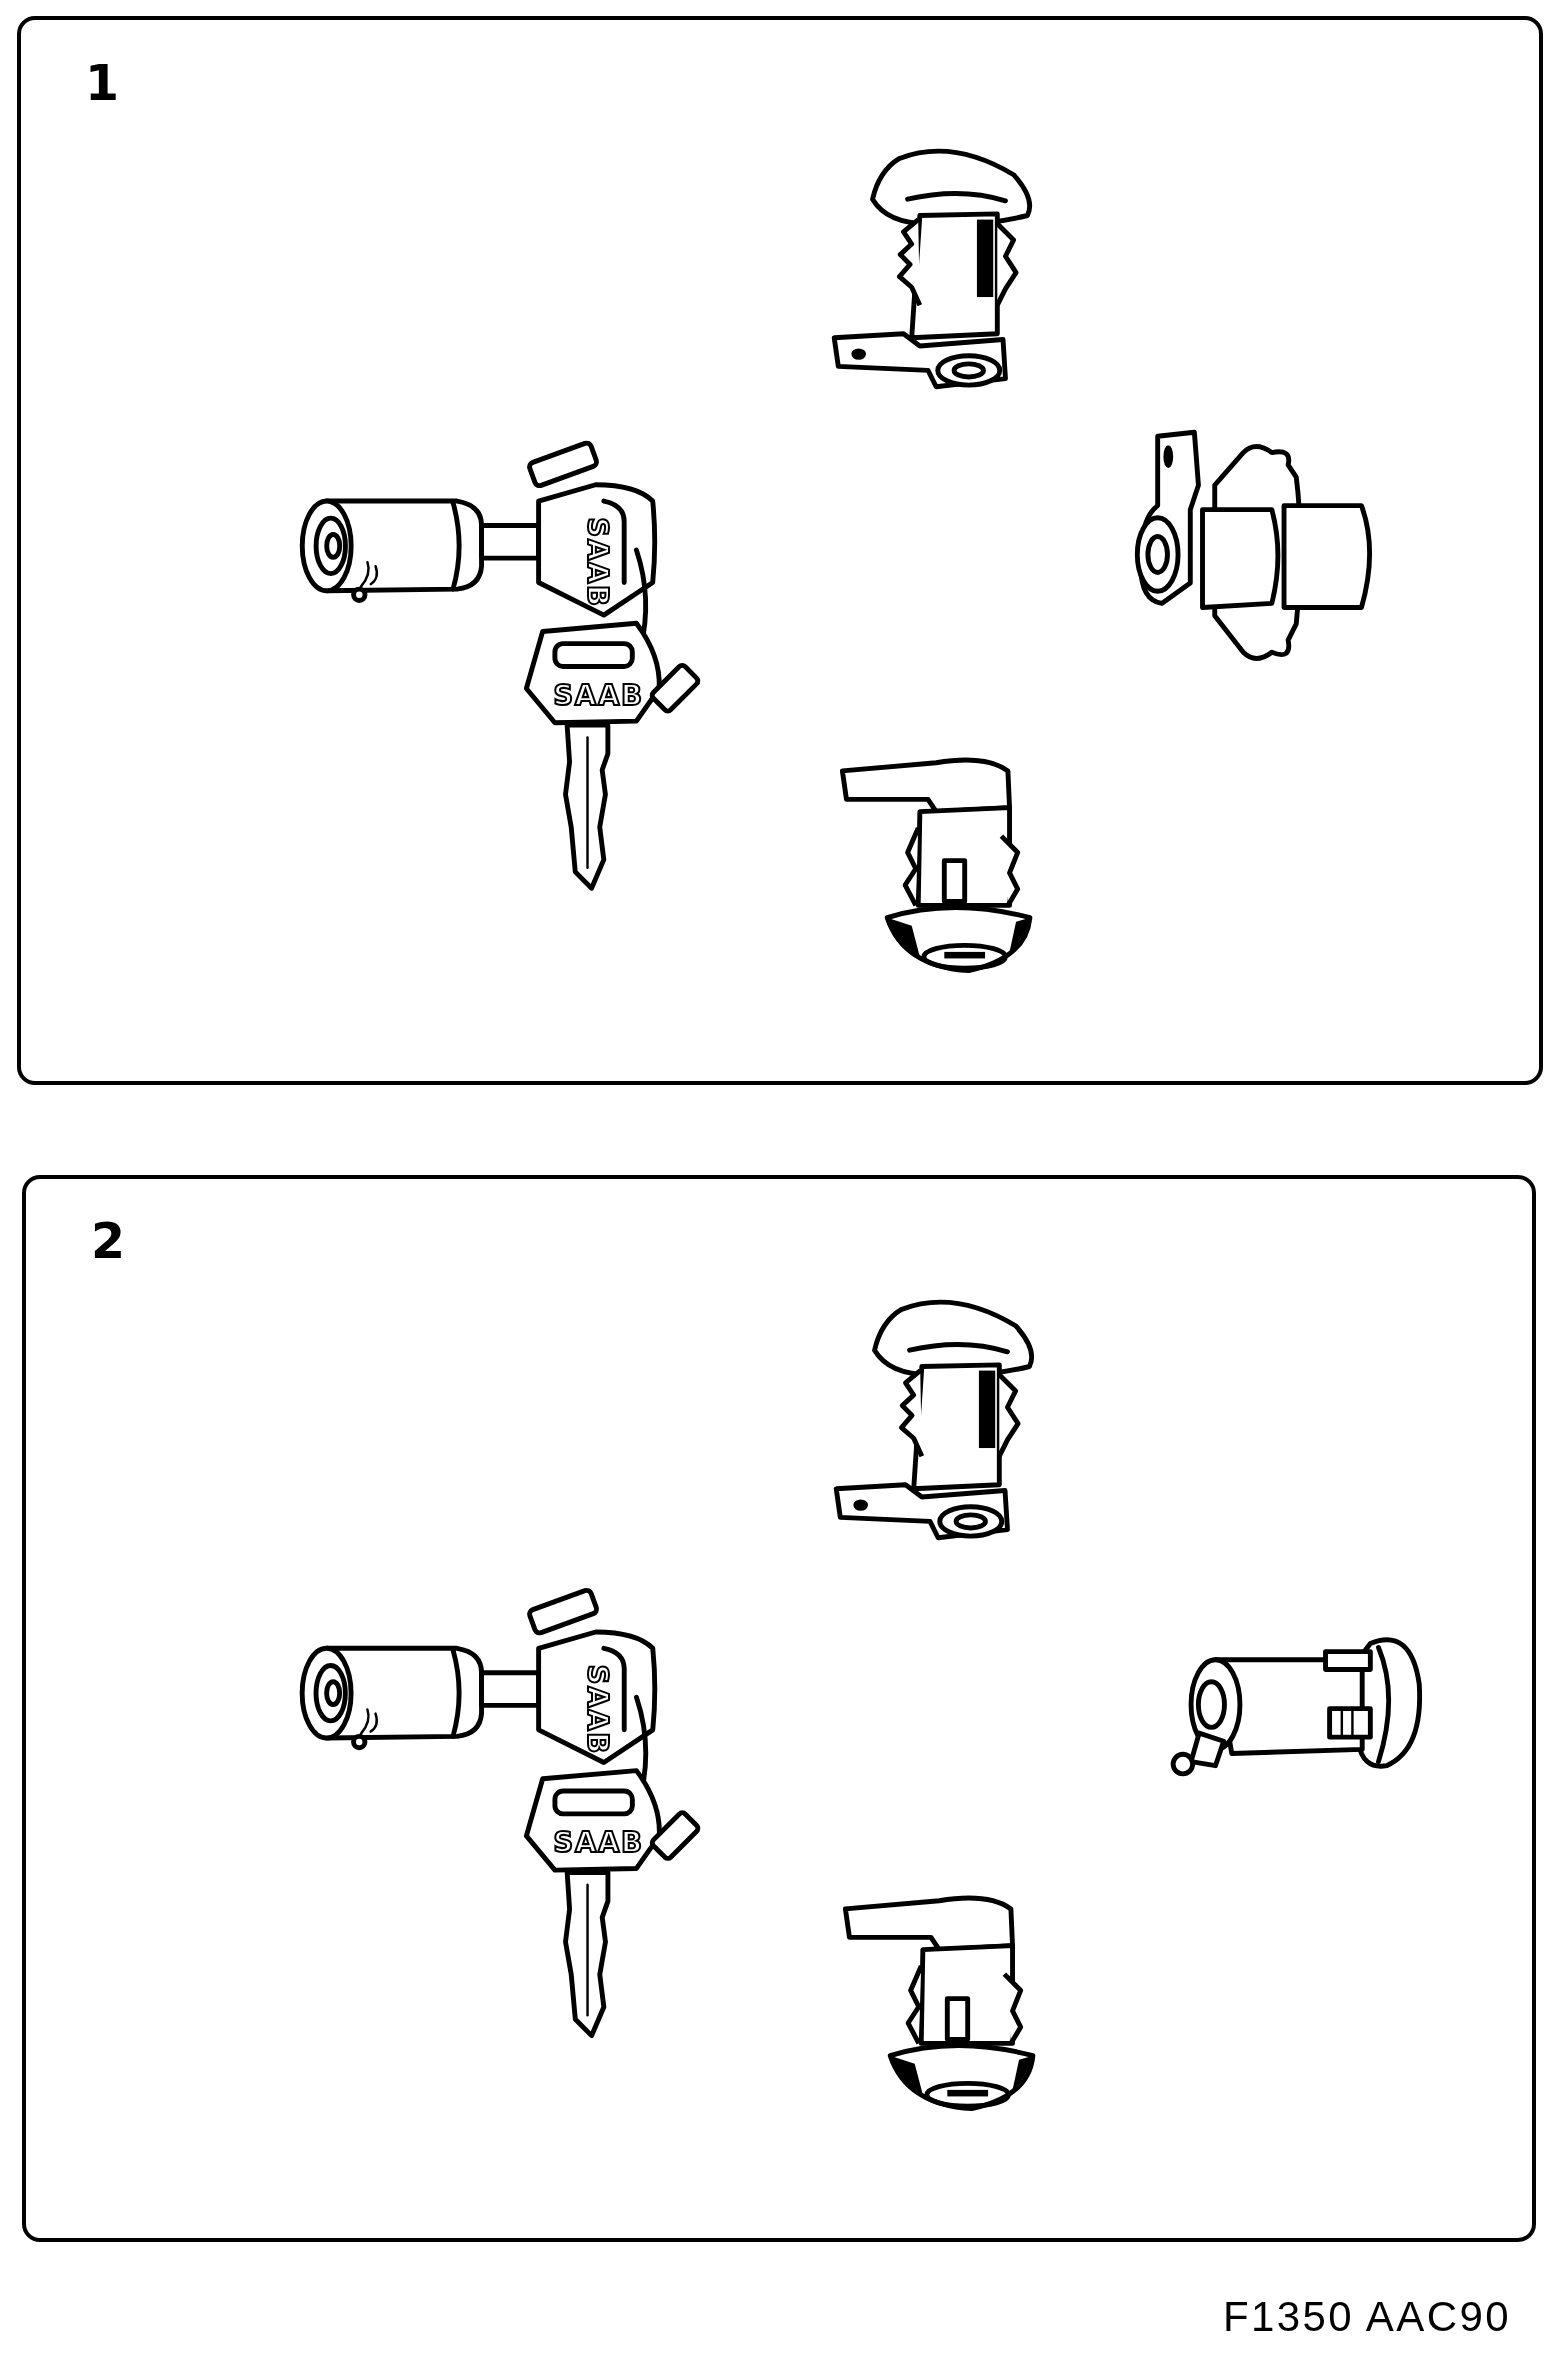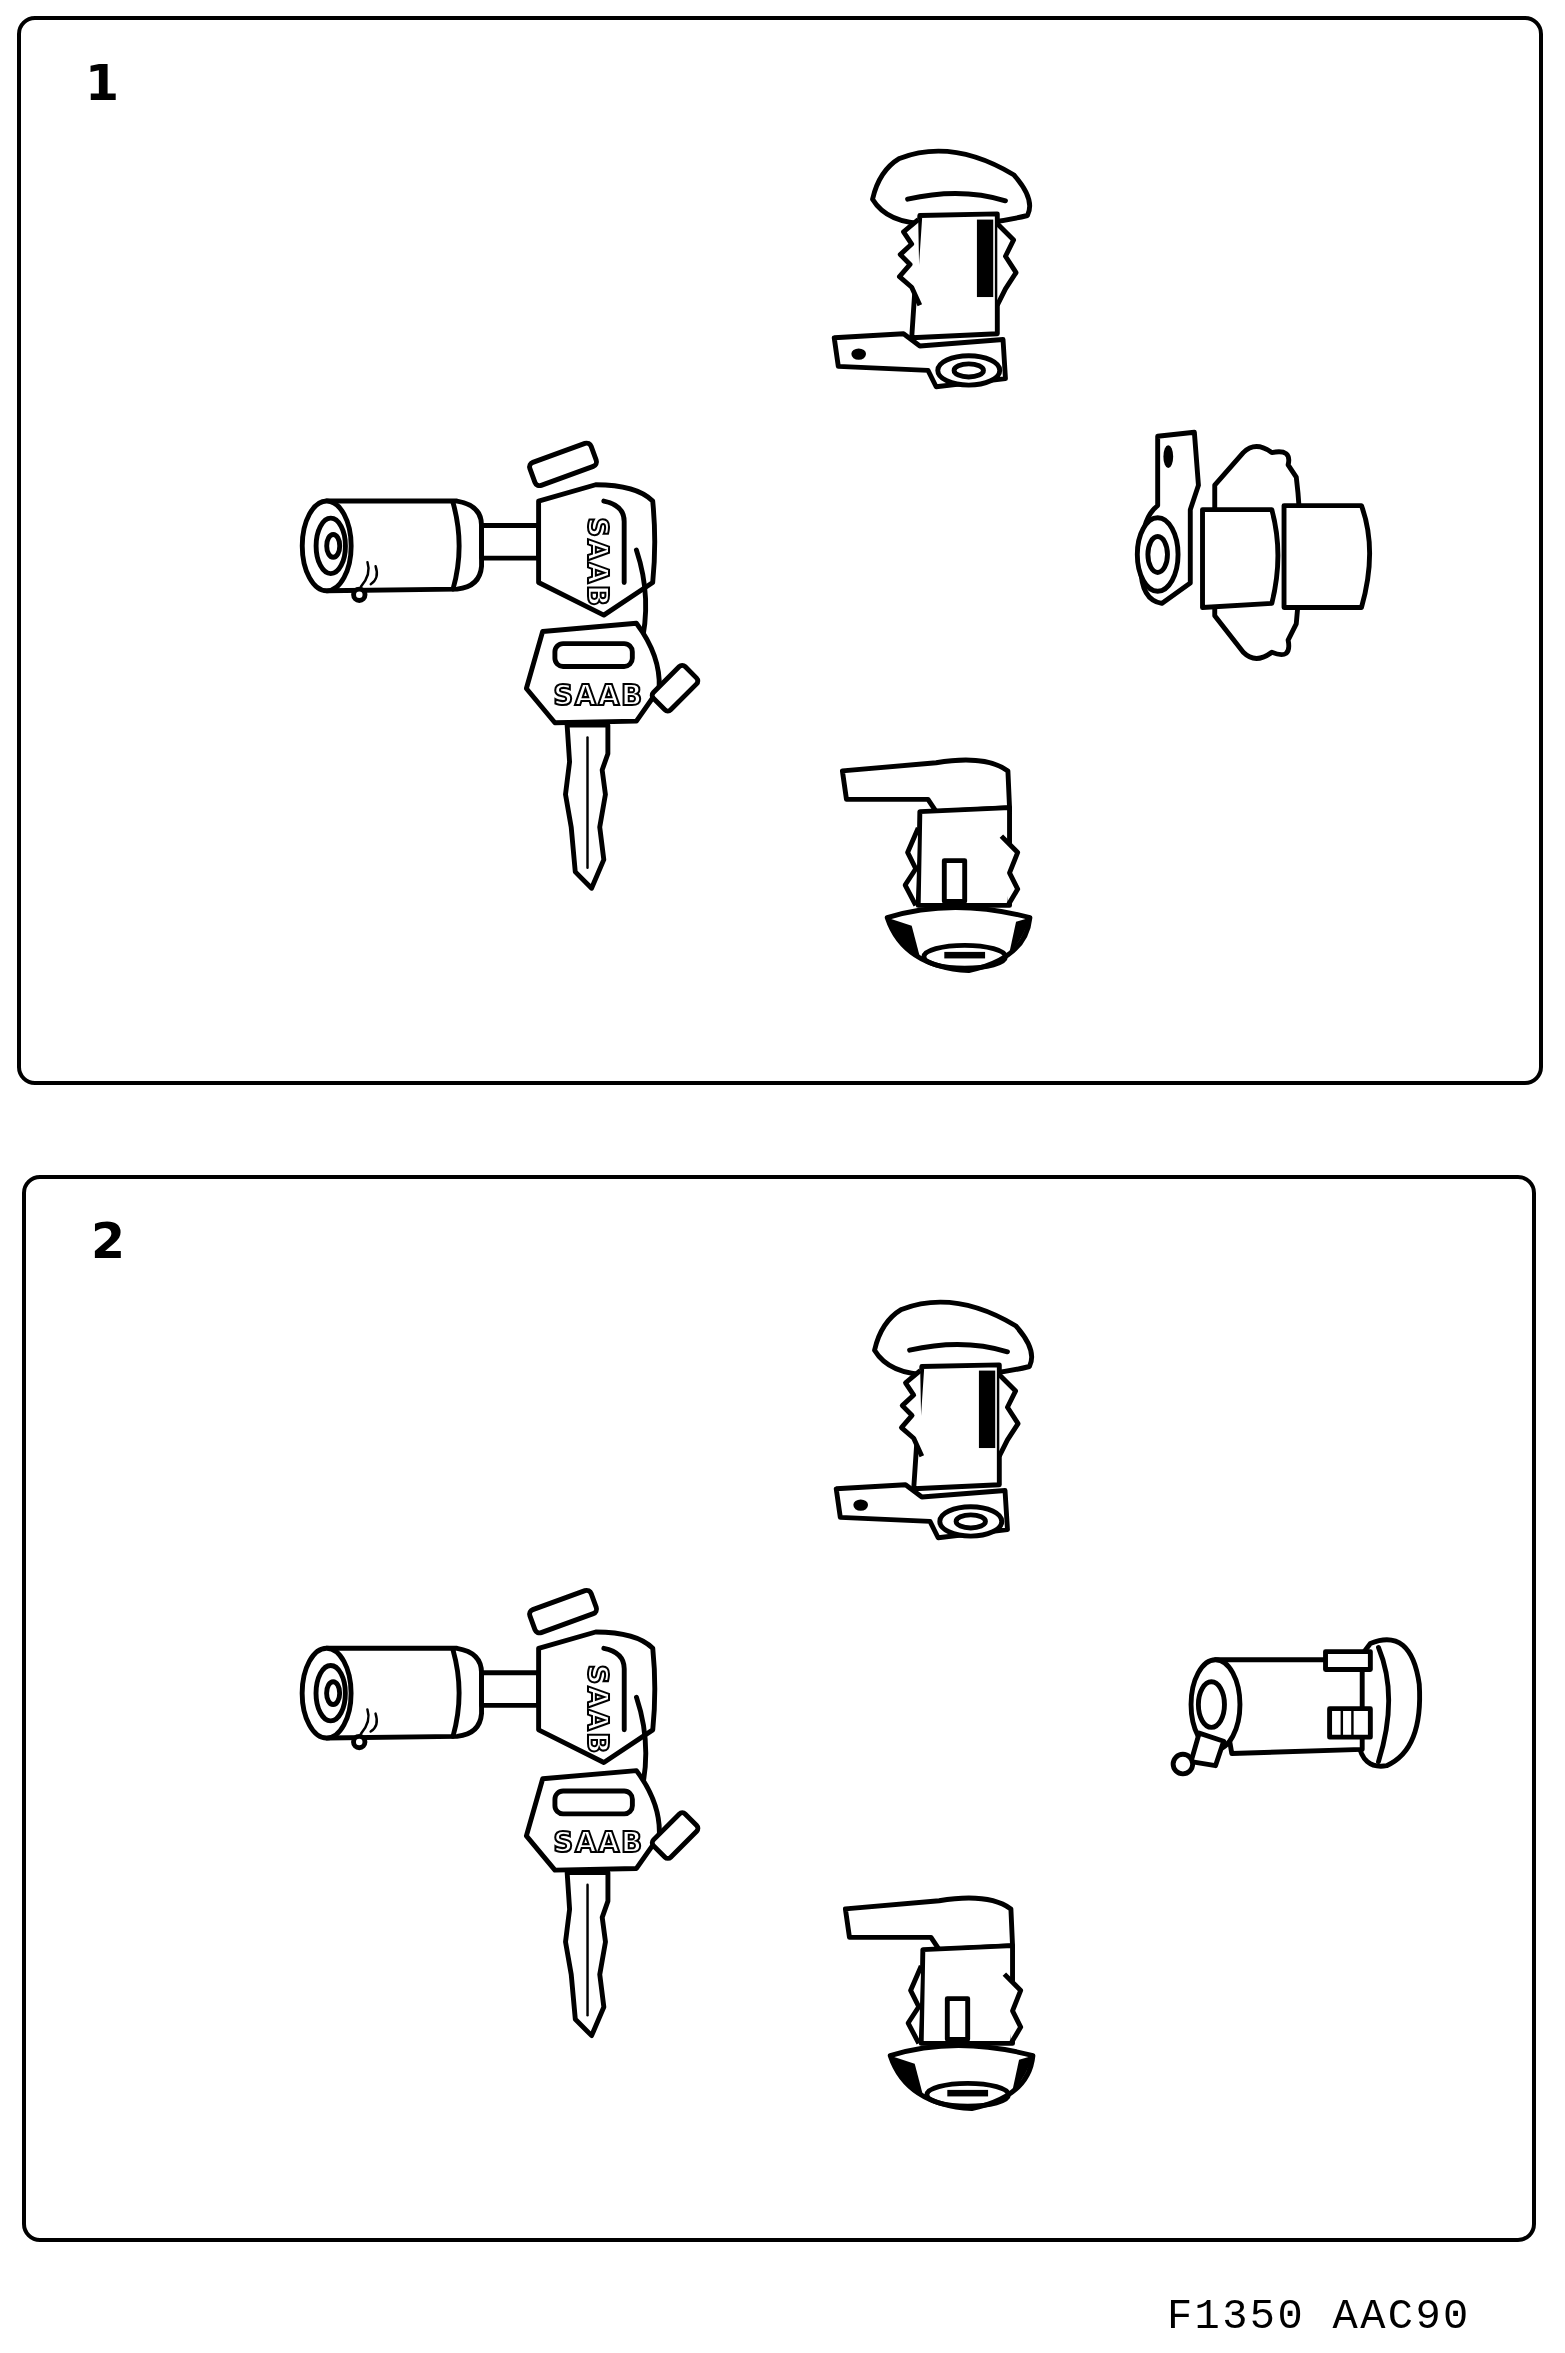--- a/index.html
+++ b/index.html
@@ -7,21 +7,21 @@
          font-family: "Liberation Sans", sans-serif; color: #000; }
   .panel { position: absolute; border: 4.1px solid #000; border-radius: 18px; box-sizing: border-box; background: #fff; }
   #panel-1 { left: 17px; top: 16.3px; width: 1526px; height: 1069px; }
   #panel-2 { left: 22px; top: 1175px; width: 1514px; height: 1067px; }
   .panel-num { position: absolute; font-family: "DejaVu Sans", sans-serif; font-weight: bold;
                font-size: 49px; line-height: 1; }
   #panel-1 .panel-num { left: 64px; top: 39px; }
   #panel-2 .panel-num { left: 65px; top: 38px; }
   .part { position: absolute; }
   .part svg { width: 100%; height: 100%; overflow: visible; }
-  .figure-code { position: absolute; left: 1167px; top: 2293px; font-family: Liberation Mono, monospace;
+  .figure-code { position: absolute; left: 1223px; top: 2293px; font-family: Liberation Sans, sans-serif;
                  font-size: 42px; letter-spacing: 2.4px; font-weight: normal; }
   svg .ln { fill: none; stroke: #000; stroke-width: 6; stroke-linejoin: round; stroke-linecap: round; }
   svg .thin { fill: none; stroke: #000; stroke-width: 3; stroke-linecap: round; }
   svg .wf { fill: #fff; stroke: #000; stroke-width: 6; stroke-linejoin: round; }
   svg .bk { fill: #000; }
   svg .brand { font-family: "DejaVu Sans", sans-serif; font-weight: bold; font-size: 34px; fill: #fff;
                stroke: #000; stroke-width: 2.5; letter-spacing: 2px; }
 </style>
 </head>
 <body>

